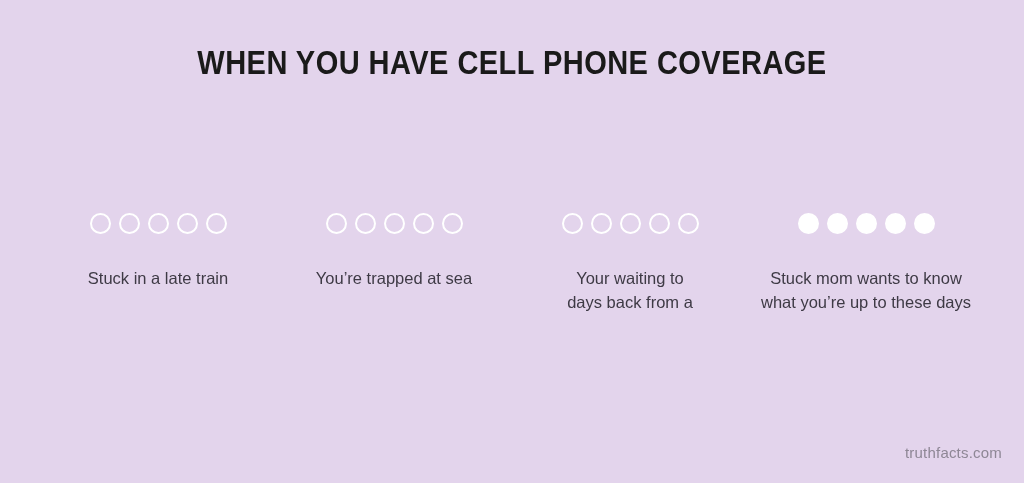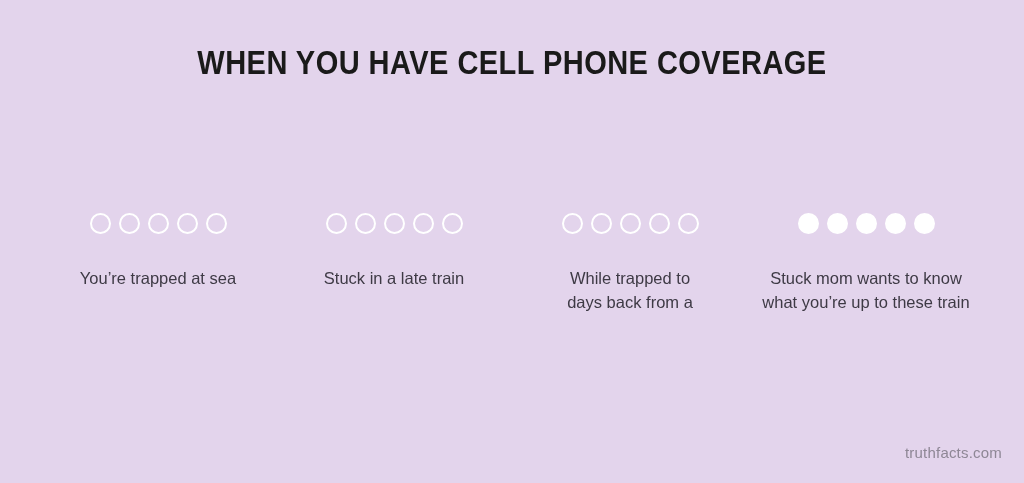--- a/index.html
+++ b/index.html
@@ -123,62 +123,62 @@
 
     <div class="column">
       <div class="dots">
         <span class="dot empty"></span>
         <span class="dot empty"></span>
         <span class="dot empty"></span>
         <span class="dot empty"></span>
         <span class="dot empty"></span>
       </div>
       <div class="caption">
+        <span class="line">Stuck in a late train</span>
+      </div>
+    </div>
+
+    <div class="column">
+      <div class="dots">
+        <span class="dot empty"></span>
+        <span class="dot empty"></span>
+        <span class="dot empty"></span>
+        <span class="dot empty"></span>
+        <span class="dot empty"></span>
+      </div>
+      <div class="caption">
         <span class="line">You’re trapped at sea</span>
       </div>
     </div>
 
     <div class="column">
       <div class="dots">
         <span class="dot empty"></span>
         <span class="dot empty"></span>
         <span class="dot empty"></span>
         <span class="dot empty"></span>
         <span class="dot empty"></span>
       </div>
       <div class="caption">
-        <span class="line">Stuck in a late train</span>
-      </div>
-    </div>
-
-    <div class="column">
-      <div class="dots">
-        <span class="dot empty"></span>
-        <span class="dot empty"></span>
-        <span class="dot empty"></span>
-        <span class="dot empty"></span>
-        <span class="dot empty"></span>
-      </div>
-      <div class="caption">
-        <span class="line">While trapped to</span>
+        <span class="line">Your waiting to</span>
         <span class="line">days back from a</span>
       </div>
     </div>
 
     <div class="column">
       <div class="dots">
         <span class="dot filled"></span>
         <span class="dot filled"></span>
         <span class="dot filled"></span>
         <span class="dot filled"></span>
         <span class="dot filled"></span>
       </div>
       <div class="caption">
         <span class="line">Stuck mom wants to know</span>
-        <span class="line">what you’re up to these train</span>
+        <span class="line">what you’re up to these days</span>
       </div>
     </div>
 
   </div>
 
   <div class="watermark">truthfacts.com</div>
 
 </div>
 
 </body></html>

